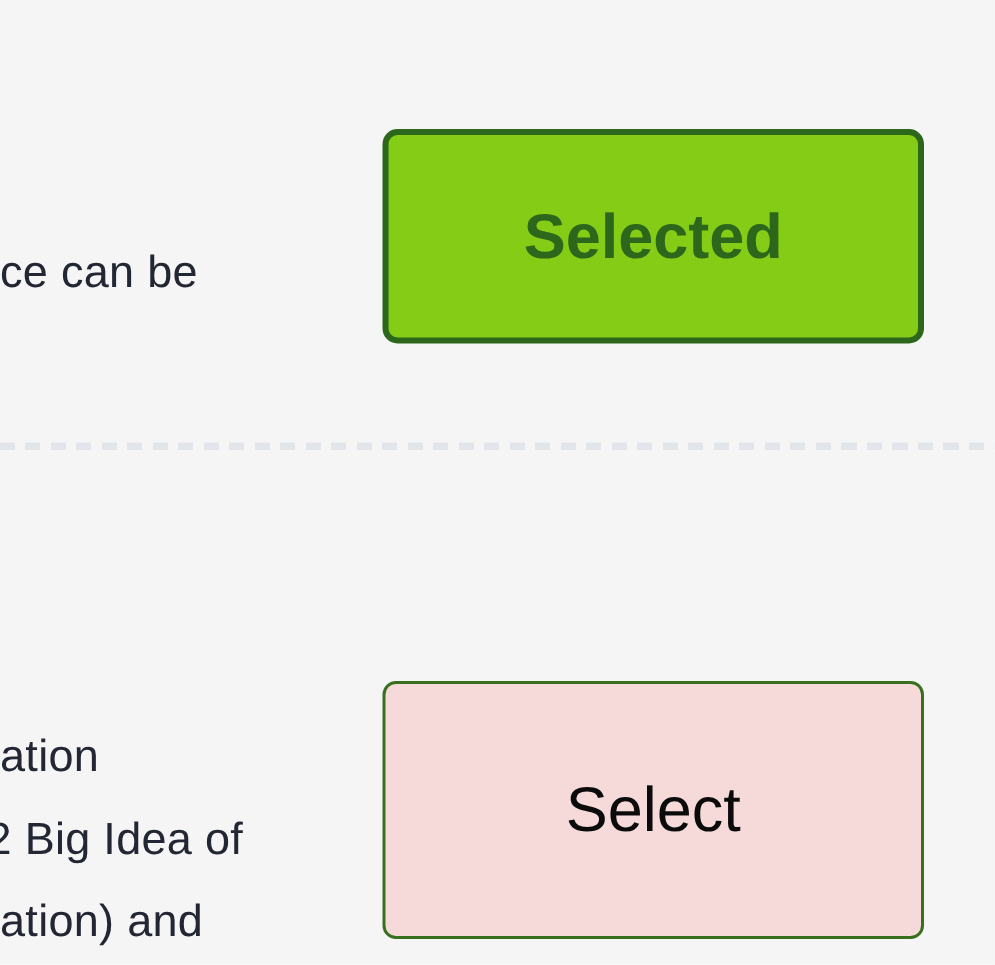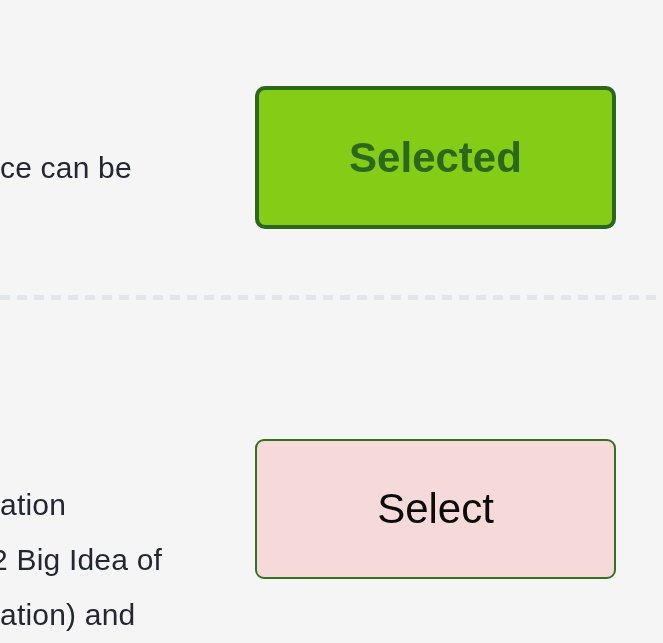--- a/index.html
+++ b/index.html
@@ -11,21 +11,21 @@
     background: #f5f5f6;
     font-family: "Liberation Sans", sans-serif;
   }
   .question-text {
     position: absolute;
     left: 0;
     font-size: 30px;
     letter-spacing: 0.2px;
     white-space: nowrap;
   }
-  .question-text.top-block   { top: 143px; line-height: 50px; }
+  .question-text.top-block   { top: 157px; line-height: 50px; }
   .question-text.bottom-block{ top: 477px; line-height: 55px; }
   .text-line { display: block; }
   .clip-left { margin-left: -9px; } 
   .option-button {
     position: absolute;
     left: 255px;
     width: 361px;
     box-sizing: border-box;
     display: flex;
     align-items: center;
@@ -37,22 +37,22 @@
     padding: 0;
   }
   .btn-selected {
     top: 62px;
     height: 143px;
     border-width: 4px;
     border-radius: 10px;
     font-weight: bold;
   }
   .btn-unselected {
-    top: 439px;
-    height: 140px;
+    top: 454px;
+    height: 172px;
     border-width: 2px;
     border-radius: 9px;
     font-weight: normal;
   }
   .divider {
     position: absolute;
     left: 0;
     top: 295px;
     width: 663px;
     height: 5px;

